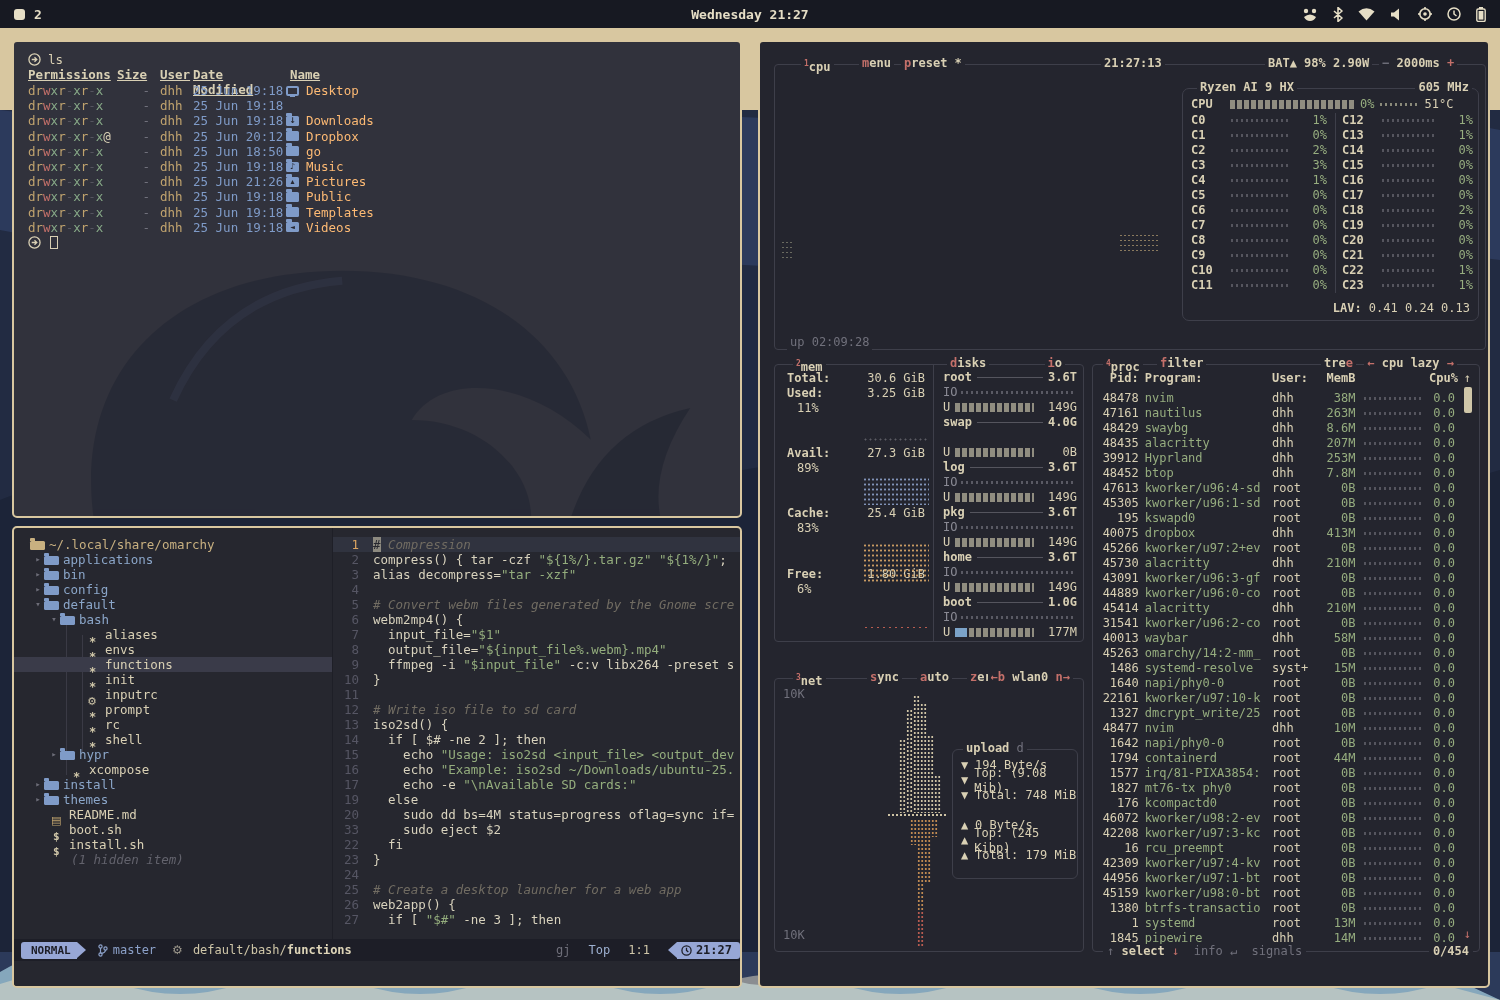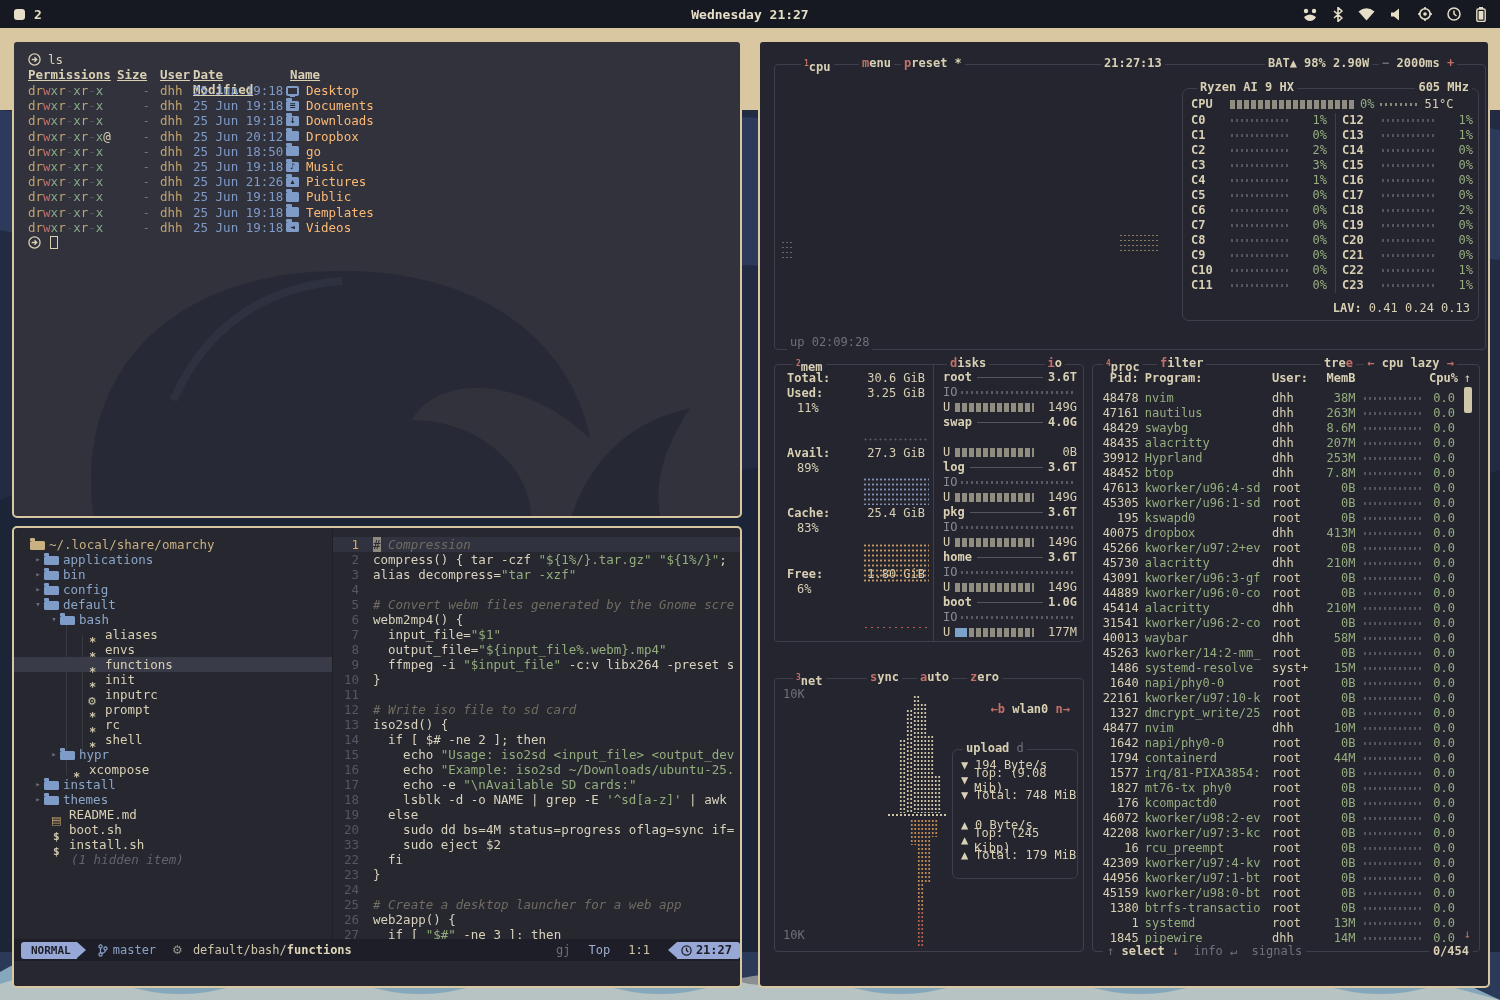--- a/index.html
+++ b/index.html
@@ -233,24 +233,20 @@
             <span class="lsicon ic-desktop"></span>
             <span>Desktop</span>
           </span>
         </div>
 
         <div class="lsrow">
           <span class="col-perm"><span style="color: rgb(192, 163, 110);">d</span><span style="color: rgb(192, 163, 110);">r</span><span style="color: rgb(196, 112, 106);">w</span><span style="color: rgb(135, 169, 135);">x</span><span style="color: rgb(192, 163, 110);">r</span><span style="color: rgb(85, 85, 95);">-</span><span style="color: rgb(135, 169, 135);">x</span><span style="color: rgb(192, 163, 110);">r</span><span style="color: rgb(85, 85, 95);">-</span><span style="color: rgb(135, 169, 135);">x</span></span>
           <span class="col-size">-</span>
           <span class="col-user">dhh</span>
           <span class="col-date">25 Jun 19:18</span>
-          <span class="col-name">
-            <span class="lsicon ic-docs"></span>
-            <span>Documents</span>
-          </span>
         </div>
 
         <div class="lsrow">
           <span class="col-perm"><span style="color: rgb(192, 163, 110);">d</span><span style="color: rgb(192, 163, 110);">r</span><span style="color: rgb(196, 112, 106);">w</span><span style="color: rgb(135, 169, 135);">x</span><span style="color: rgb(192, 163, 110);">r</span><span style="color: rgb(85, 85, 95);">-</span><span style="color: rgb(135, 169, 135);">x</span><span style="color: rgb(192, 163, 110);">r</span><span style="color: rgb(85, 85, 95);">-</span><span style="color: rgb(135, 169, 135);">x</span></span>
           <span class="col-size">-</span>
           <span class="col-user">dhh</span>
           <span class="col-date">25 Jun 19:18</span>
           <span class="col-name">
             <span class="lsicon ic-down"></span>
             <span>Downloads</span>
@@ -586,24 +582,20 @@
         <div class="cl">
           <span class="ln">16</span>
           <span class="ct">    echo <span class="tok-str">"Example: iso2sd ~/Downloads/ubuntu-25.</span></span>
         </div>
 
         <div class="cl">
           <span class="ln">17</span>
           <span class="ct">    echo -e <span class="tok-str">"\nAvailable SD cards:"</span></span>
         </div>
 
-        <div class="cl">
-          <span class="ln">18</span>
-          <span class="ct">    lsblk -d -o NAME | grep -E <span class="tok-str">'^sd[a-z]'</span> | awk</span>
-        </div>
 
         <div class="cl">
           <span class="ln">19</span>
           <span class="ct">  else</span>
         </div>
 
         <div class="cl">
           <span class="ln">20</span>
           <span class="ct">    sudo dd bs=4M status=progress oflag=sync if=</span>
         </div>
@@ -984,21 +976,21 @@
             </div>
           </div>
         </div>
     </div>
 
     <div class="bx" style="left:14px;top:636px;width:310px;height:274px;">
       <span class="blab" style="left:18px;"><sup>3</sup><span>net</span></span>
       <span class="blab" style="left:92px;"><span class="hk">s</span><span>ync</span></span>
       <span class="blab" style="left:142px;"><span class="hk">a</span><span>uto</span></span>
       <span class="blab" style="left:192px;"><span class="hk">z</span><span>ero</span></span>
-      <span class="blab" style="right:10px;margin-top:32px;"><span class="hk">←b</span> <span>wlan0</span> <span class="hk">n→</span></span>
+      <span class="blab" style="right:10px;"><span class="hk">←b</span> <span>wlan0</span> <span class="hk">n→</span></span>
       <span class="netlabel" style="left:8px;top:8px;">10K</span>
       <span class="netlabel" style="left:8px;bottom:8px;">10K</span>
 
       <div class="vd" style="left:124px;top:60px;height:74px;background-image:radial-gradient(circle,#cfc4a5 1px,transparent 1.2px);background-size:3.5px 4px;"></div>
       <div class="vd" style="left:131px;top:30px;height:104px;background-image:radial-gradient(circle,#cfc4a5 1px,transparent 1.2px);background-size:3.5px 4px;"></div>
       <div class="vd" style="left:138px;top:16px;height:118px;background-image:radial-gradient(circle,#cfc4a5 1px,transparent 1.2px);background-size:3.5px 4px;"></div>
       <div class="vd" style="left:145px;top:24px;height:110px;background-image:radial-gradient(circle,#cfc4a5 1px,transparent 1.2px);background-size:3.5px 4px;"></div>
       <div class="vd" style="left:152px;top:56px;height:78px;background-image:radial-gradient(circle,#cfc4a5 1px,transparent 1.2px);background-size:3.5px 4px;"></div>
       <div class="vd" style="left:159px;top:96px;height:38px;background-image:radial-gradient(circle,#cfc4a5 1px,transparent 1.2px);background-size:3.5px 4px;"></div>
       <div class="br" style="left:112px;top:134px;width:60px;height:4px;background-image:radial-gradient(circle,#cfc4a5 0.9px,transparent 1.1px);background-size:4px 4px;"></div>
@@ -1212,21 +1204,21 @@
             <span class="p-pid">40013</span>
             <span class="p-prog">waybar</span>
             <span class="p-user">dhh</span>
             <span class="p-mem">58M</span>
             <span class="p-dots"></span>
             <span class="p-cpu">0.0</span>
           </div>
 
           <div class="prow2">
             <span class="p-pid">45263</span>
-            <span class="p-prog">kworker/14:2-mm_</span>
+            <span class="p-prog">omarchy/14:2-mm_</span>
             <span class="p-user">root</span>
             <span class="p-mem">0B</span>
             <span class="p-dots"></span>
             <span class="p-cpu">0.0</span>
           </div>
 
           <div class="prow2">
             <span class="p-pid">1486</span>
             <span class="p-prog">systemd-resolve</span>
             <span class="p-user">syst+</span>

